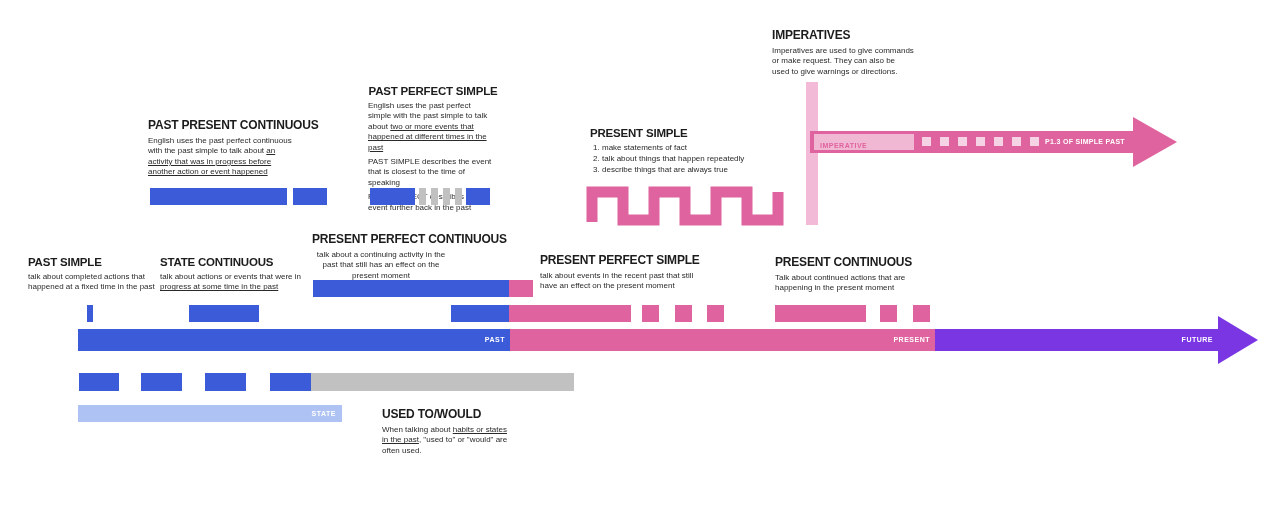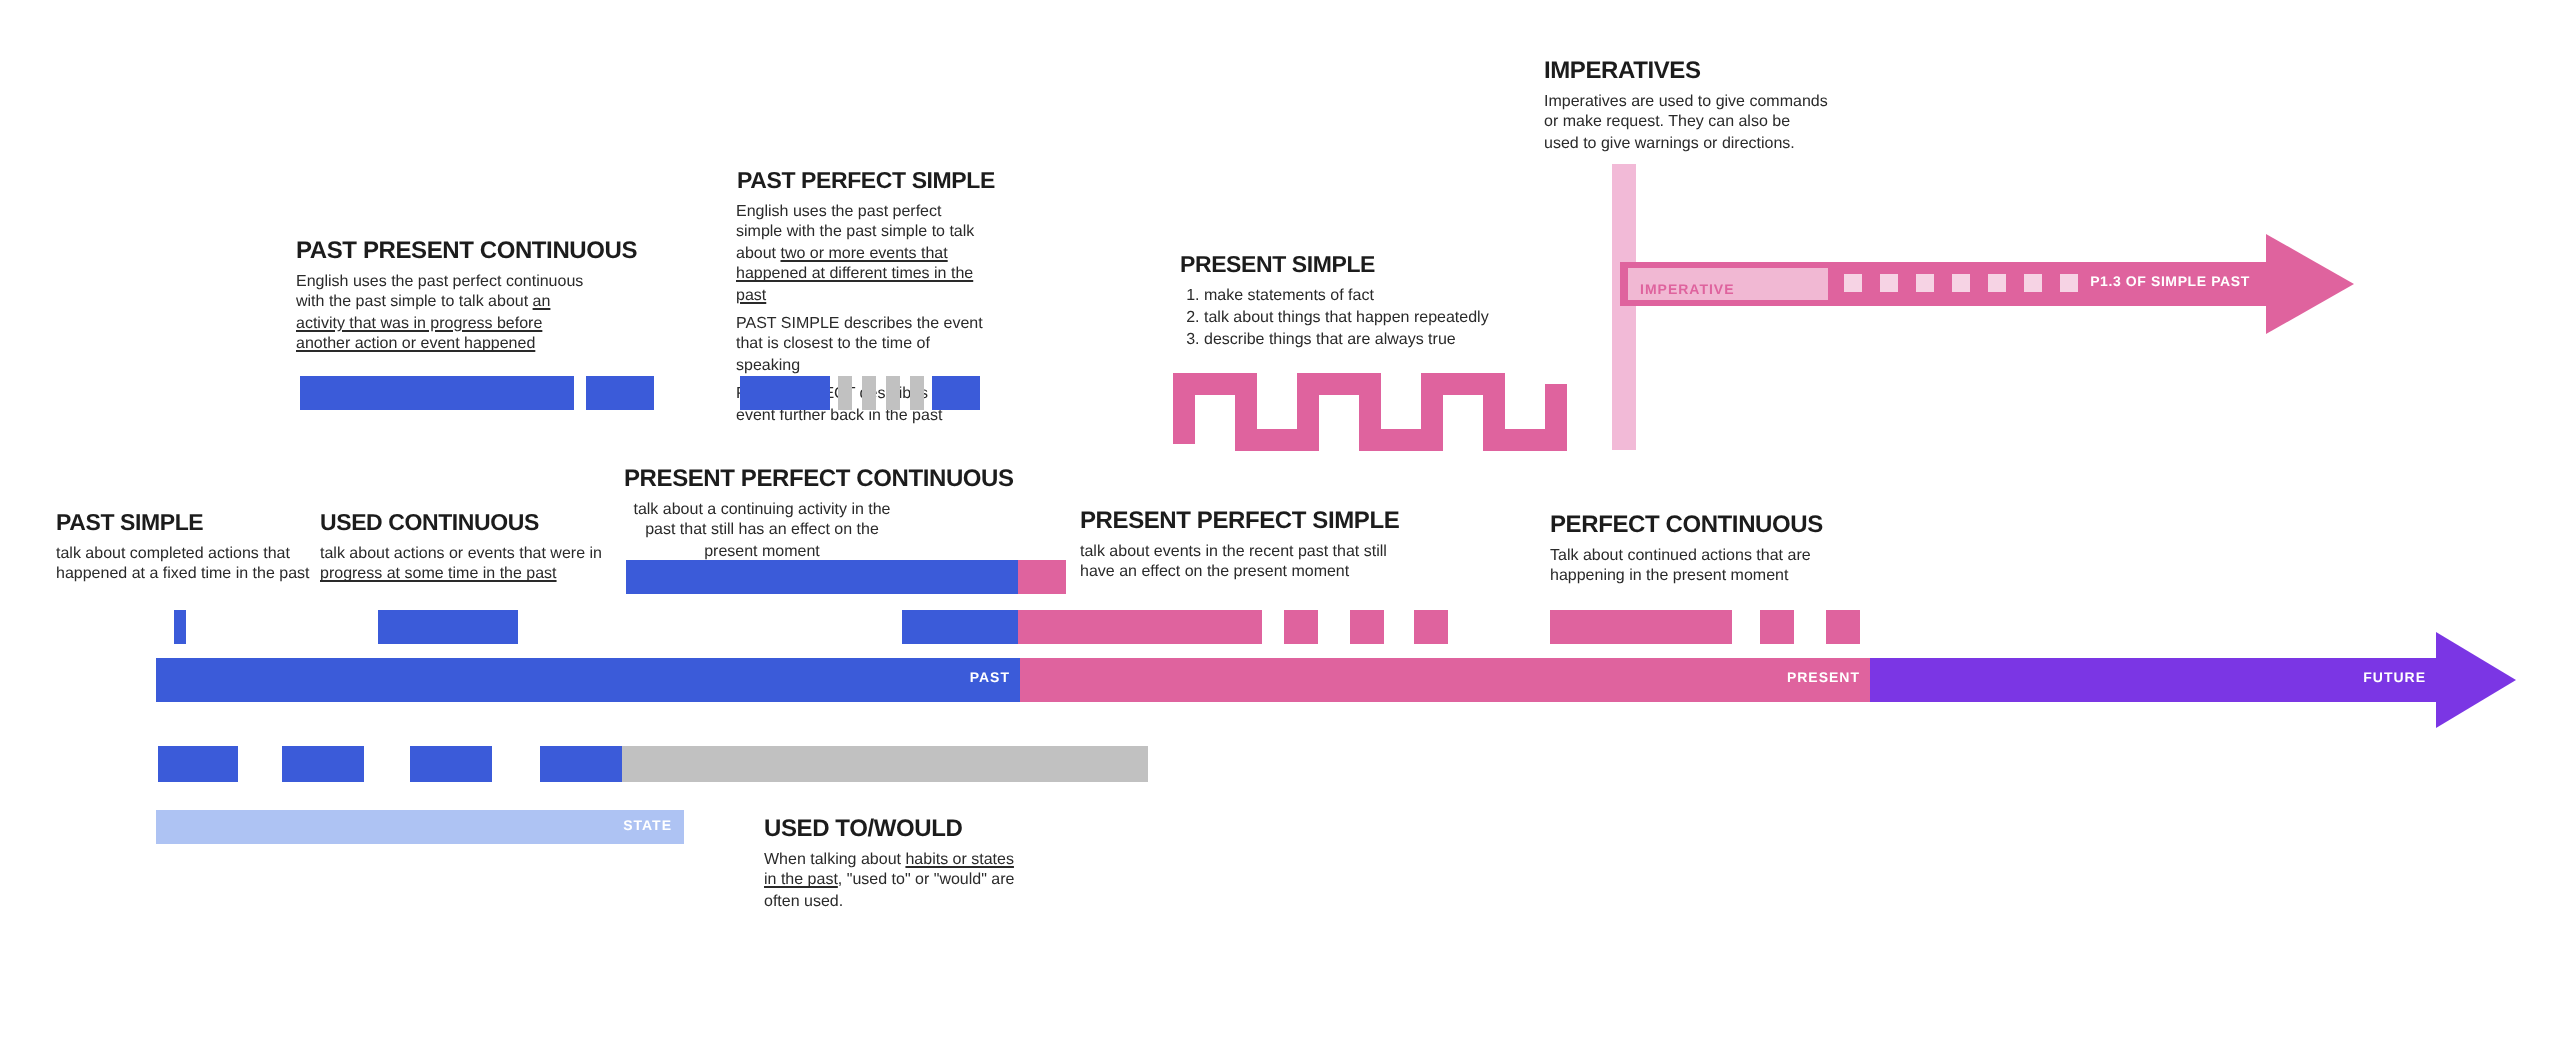--- a/index.html
+++ b/index.html
@@ -70,38 +70,38 @@
       <li>describe things that are always true</li>
     </ol>
   </div>
 
   <div class="abs" style="left:28px; top:256px; width:140px;">
     <h2 class="hd" style="font-size:11.5px;">PAST SIMPLE</h2>
     <div class="body-txt" style="width:138px;">talk about completed actions that happened at a fixed time in the past</div>
   </div>
 
   <div class="abs" style="left:160px; top:256px; width:150px;">
-    <h2 class="hd" style="font-size:11.5px;">USED CONTINUOUS</h2>
+    <h2 class="hd" style="font-size:11.5px;">STATE CONTINUOUS</h2>
     <div class="body-txt" style="width:148px;">
       <p><span>talk about actions or events that were in </span><span class="u">progress at some time in the past</span></p>
     </div>
   </div>
 
   <div class="abs" style="left:312px; top:232px; width:200px;">
     <h2 class="hd">PRESENT PERFECT CONTINUOUS</h2>
     <div class="body-txt" style="width:138px;text-align:center;">talk about a continuing activity in the past that still has an effect on the present moment</div>
   </div>
 
   <div class="abs" style="left:540px; top:253px; width:170px;">
     <h2 class="hd">PRESENT PERFECT SIMPLE</h2>
     <div class="body-txt" style="width:162px;">talk about events in the recent past that still have an effect on the present moment</div>
   </div>
 
   <div class="abs" style="left:775px; top:255px; width:160px;">
-    <h2 class="hd">PERFECT CONTINUOUS</h2>
+    <h2 class="hd">PRESENT CONTINUOUS</h2>
     <div class="body-txt" style="width:152px;">Talk about continued actions that are happening in the present moment</div>
   </div>
 
   <div class="abs" style="left:382px; top:407px; width:135px;">
     <h2 class="hd">USED TO/WOULD</h2>
     <div class="body-txt" style="width:128px;">
       <p><span>When talking about </span><span class="u">habits or states in the past</span><span>, "used to" or "would" are often used.</span></p>
     </div>
   </div>
 

